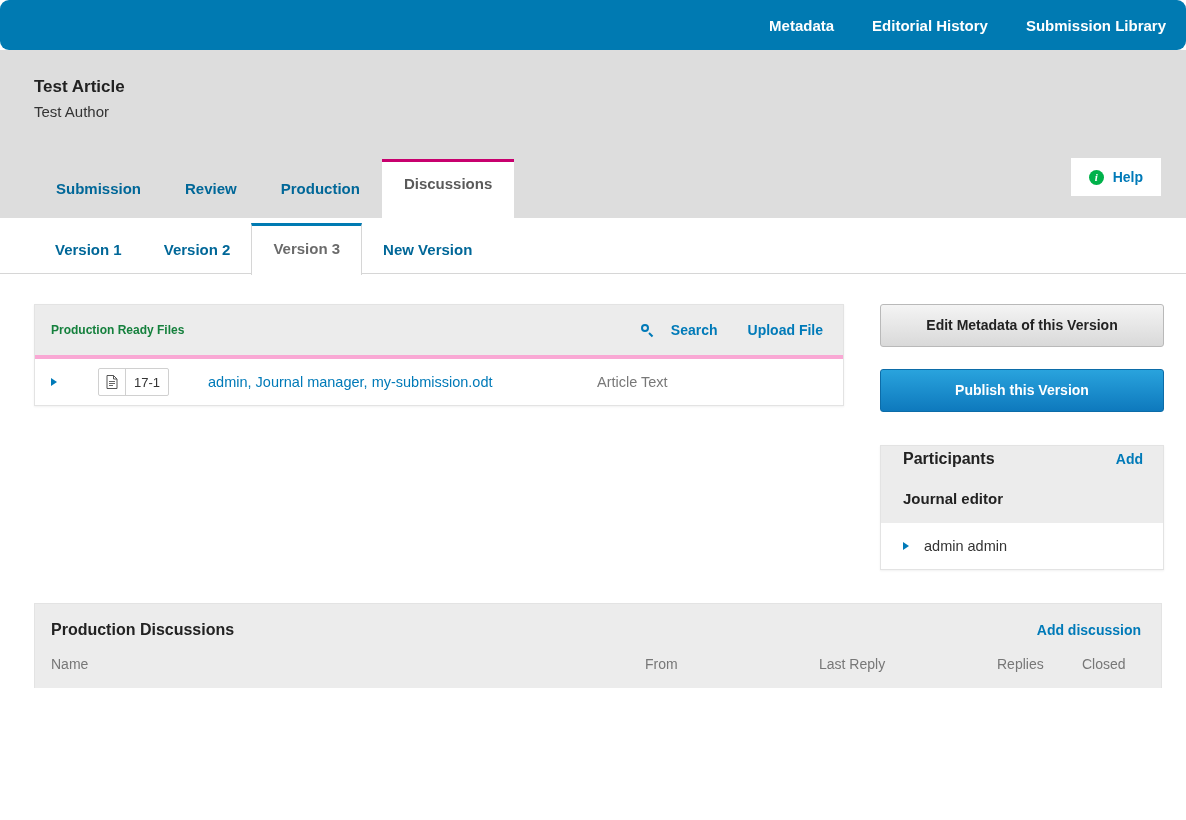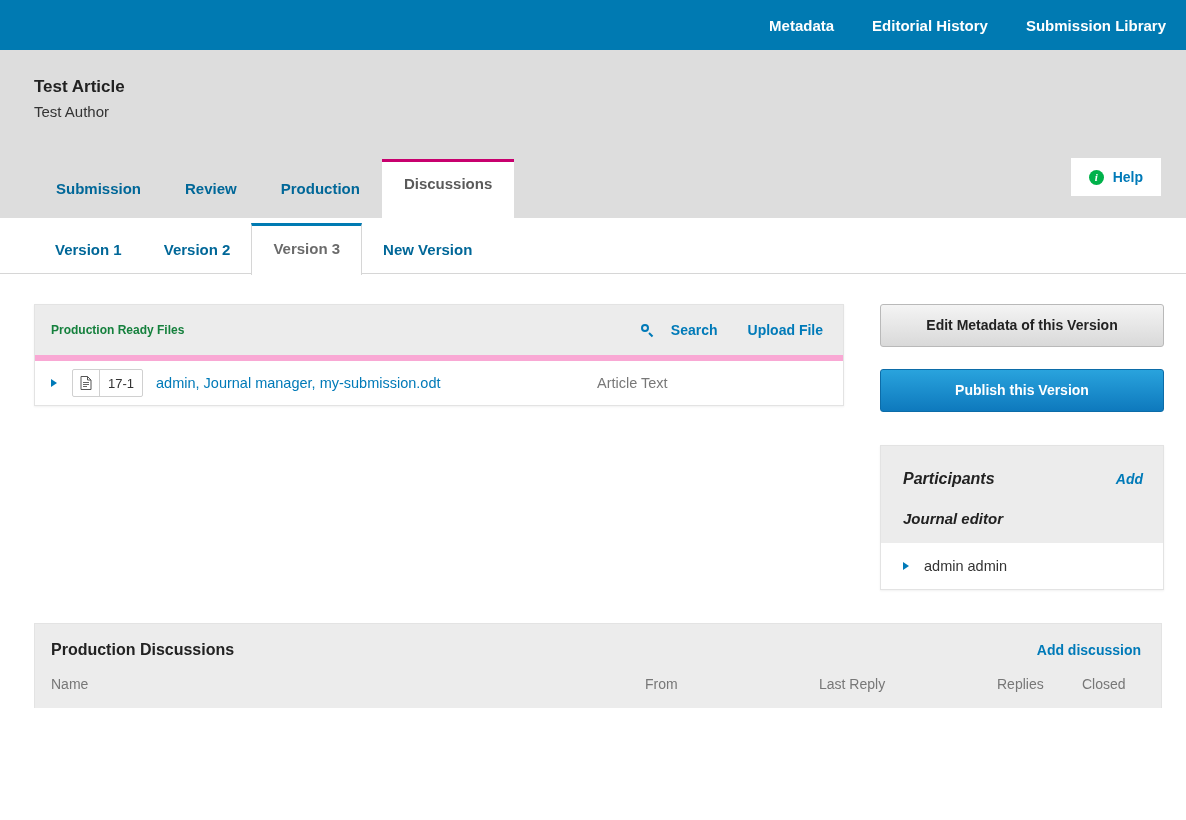--- a/index.html
+++ b/index.html
@@ -19,20 +19,21 @@
 
   
   .topbar {
     height: 50px;
     background: #007ab2;
     display: flex;
     align-items: center;
     justify-content: flex-end;
     padding: 0 20px 0 0;
     box-sizing: border-box;
+    border-radius: 9px;
   }
   .topbar-link {
     color: #ffffff;
     font-weight: bold;
     font-size: 15px;
     margin-left: 38px;
     text-decoration: none;
     white-space: nowrap;
   }
 
@@ -224,22 +225,23 @@
     transform-origin: left center;
   }
 
   
   .row {
     display: flex;
     align-items: center;
     padding: 0 16px;
     height: 50px;
     box-sizing: border-box;
-    border-top: 6px solid #f9a8d4;
-    background: #ffffff;
+    border-top: 4px solid #f9a8d4;
+    background: #ffffff;
+    gap: 26px;
   }
   .row:first-of-type { border-top: none; }
   .caret {
     width: 0; height: 0;
     border-left: 6px solid #007ab8;
     border-top: 4.5px solid transparent;
     border-bottom: 4.5px solid transparent;
     margin-right: 15px;
     flex: none;
     cursor: pointer;
@@ -309,22 +311,21 @@
   .btn-primary {
     background: linear-gradient(to bottom, #29a3dd 0%, #0e79bd 100%);
     color: #ffffff;
     border-color: #0c6ca8;
     margin-top: 22px;
   }
 
   .participants-panel { margin-top: 33px; }
   .participants-head {
     background: #ececec;
-    padding: 24px 20px 0 22px;
-    font-style: italic;
+    padding: 4px 20px 0 22px;
   }
   .participants-head .ph-top {
     display: flex;
     align-items: baseline;
   }
   .participants-head .ph-title {
     font-size: 16px;
     font-weight: bold;
     flex: 1;
     color: #222222;

